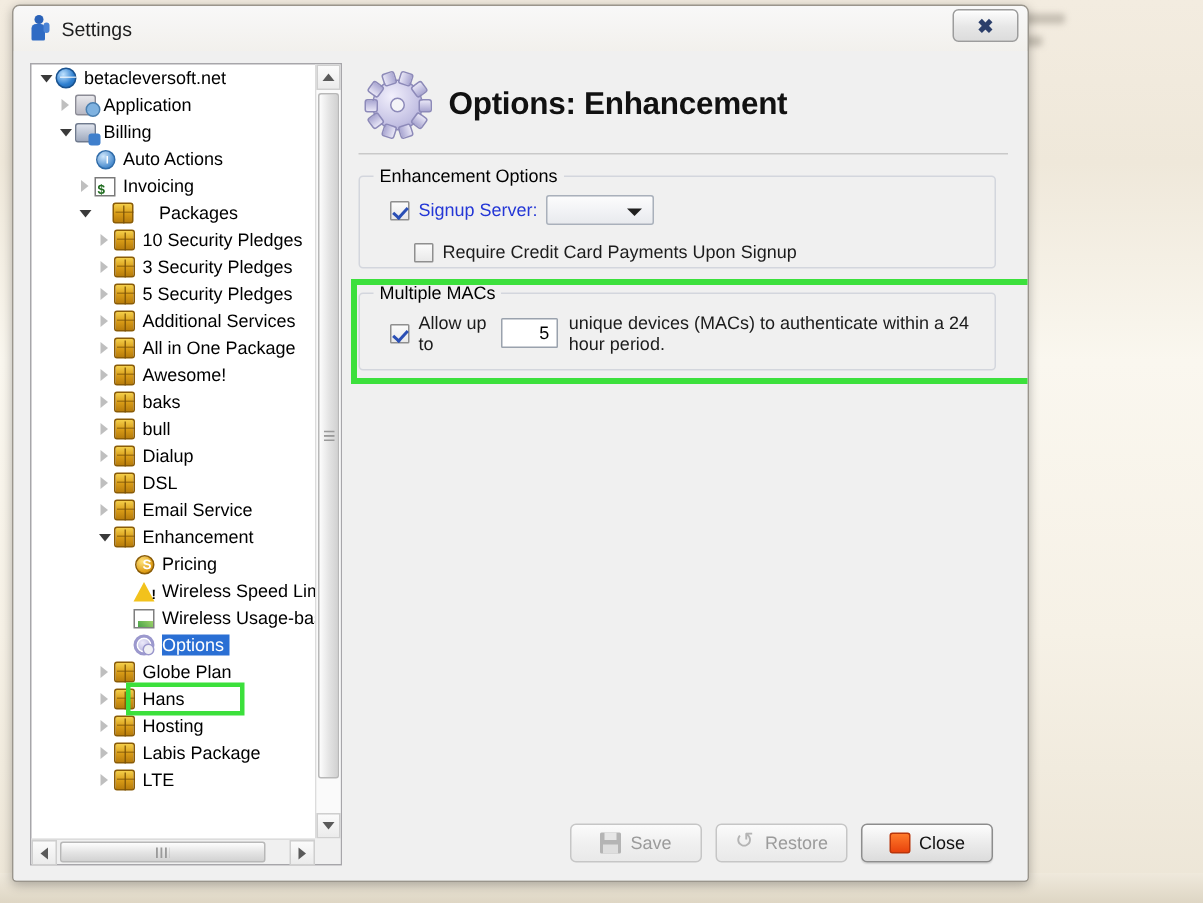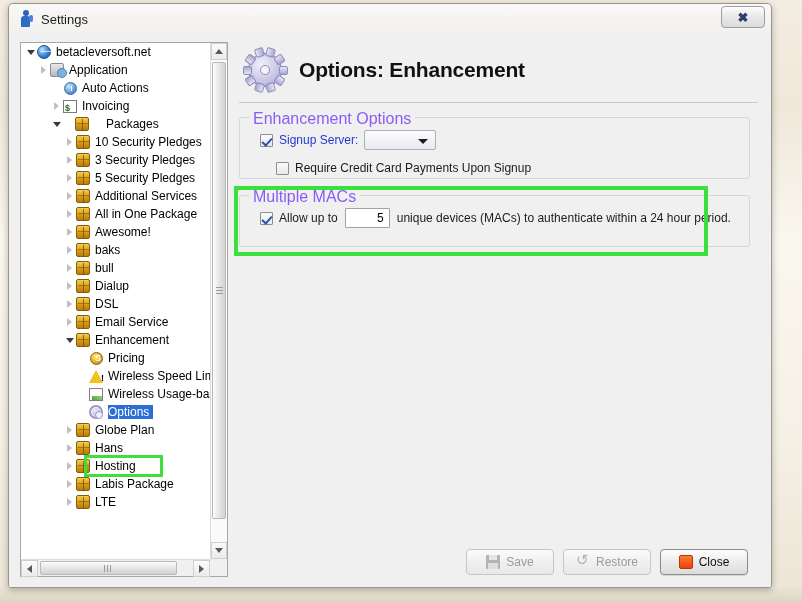--- a/index.html
+++ b/index.html
@@ -27,21 +27,21 @@
   }
   .bg-botbar {
     position: absolute; left: 0; right: 0; bottom: 0; height: 20px;
     background: linear-gradient(180deg,#efe9dc,#ded6c4);
   }
 
   
   #window {
     position: absolute;
     left: 8px; top: 3px;
-    width: 764px; height: 585px;
+    width: 678px; height: 585px;
     background: #f0f0f0;
     border: 1px solid #9a958c;
     border-radius: 5px 5px 3px 3px;
     box-shadow: 0 2px 7px rgba(0,0,0,.28);
     overflow: hidden;
   }
   #titlebar {
     position: relative;
     height: 30px;
     background: linear-gradient(180deg, rgba(255,255,255,.55), rgba(246,241,230,.35));
@@ -217,21 +217,21 @@
     position:relative;
     border:1px solid #d3d6dd;
     border-radius:3px;
     background:#f0f0f0;
     margin: 0 10px 0 2px;
     padding: 12px 10px 10px 10px;
   }
   .gb-legend{
     position:absolute; top:-8px; left:9px;
     background:#f0f0f0; padding:0 4px;
-    font-size:16px; color:#8b5cf6;
+    font-size:12px; color:#000000;
   }
   .row{display:flex;align-items:center;font-size:12px;color:#1c1c1c;min-height:20px;}
   .row + .row{margin-top:8px;}
 
   .cb{
     width:13px;height:13px;flex:0 0 13px;
     border:1px solid #8f8f8f;
     background:linear-gradient(180deg,#fbfbfb,#e9e9e9);
     position:relative; margin-right:6px;
     border-radius:1px;
@@ -338,20 +338,29 @@
             <span class="tlabel">betacleversoft.net</span>
           </div>
           <div class="tnode" style="padding-left: 17px;">
             <span class="exp">
               <span class="tri-closed"></span>
             </span>
             <span class="ticon">
               <span class="ic-app" style="position: absolute;"></span>
             </span>
             <span class="tlabel">Application</span>
+          </div>
+          <div class="tnode" style="padding-left: 17px;">
+            <span class="exp">
+              <span class="tri-open"></span>
+            </span>
+            <span class="ticon">
+              <span class="ic-billing" style="position: absolute;"></span>
+            </span>
+            <span class="tlabel">Billing</span>
           </div>
           <div class="tnode" style="padding-left: 30px;">
             <span class="exp"></span>
             <span class="ticon">
               <span class="ic-clock" style="position: absolute;"></span>
             </span>
             <span class="tlabel">Auto Actions</span>
           </div>
           <div class="tnode" style="padding-left: 30px;">
             <span class="exp">

